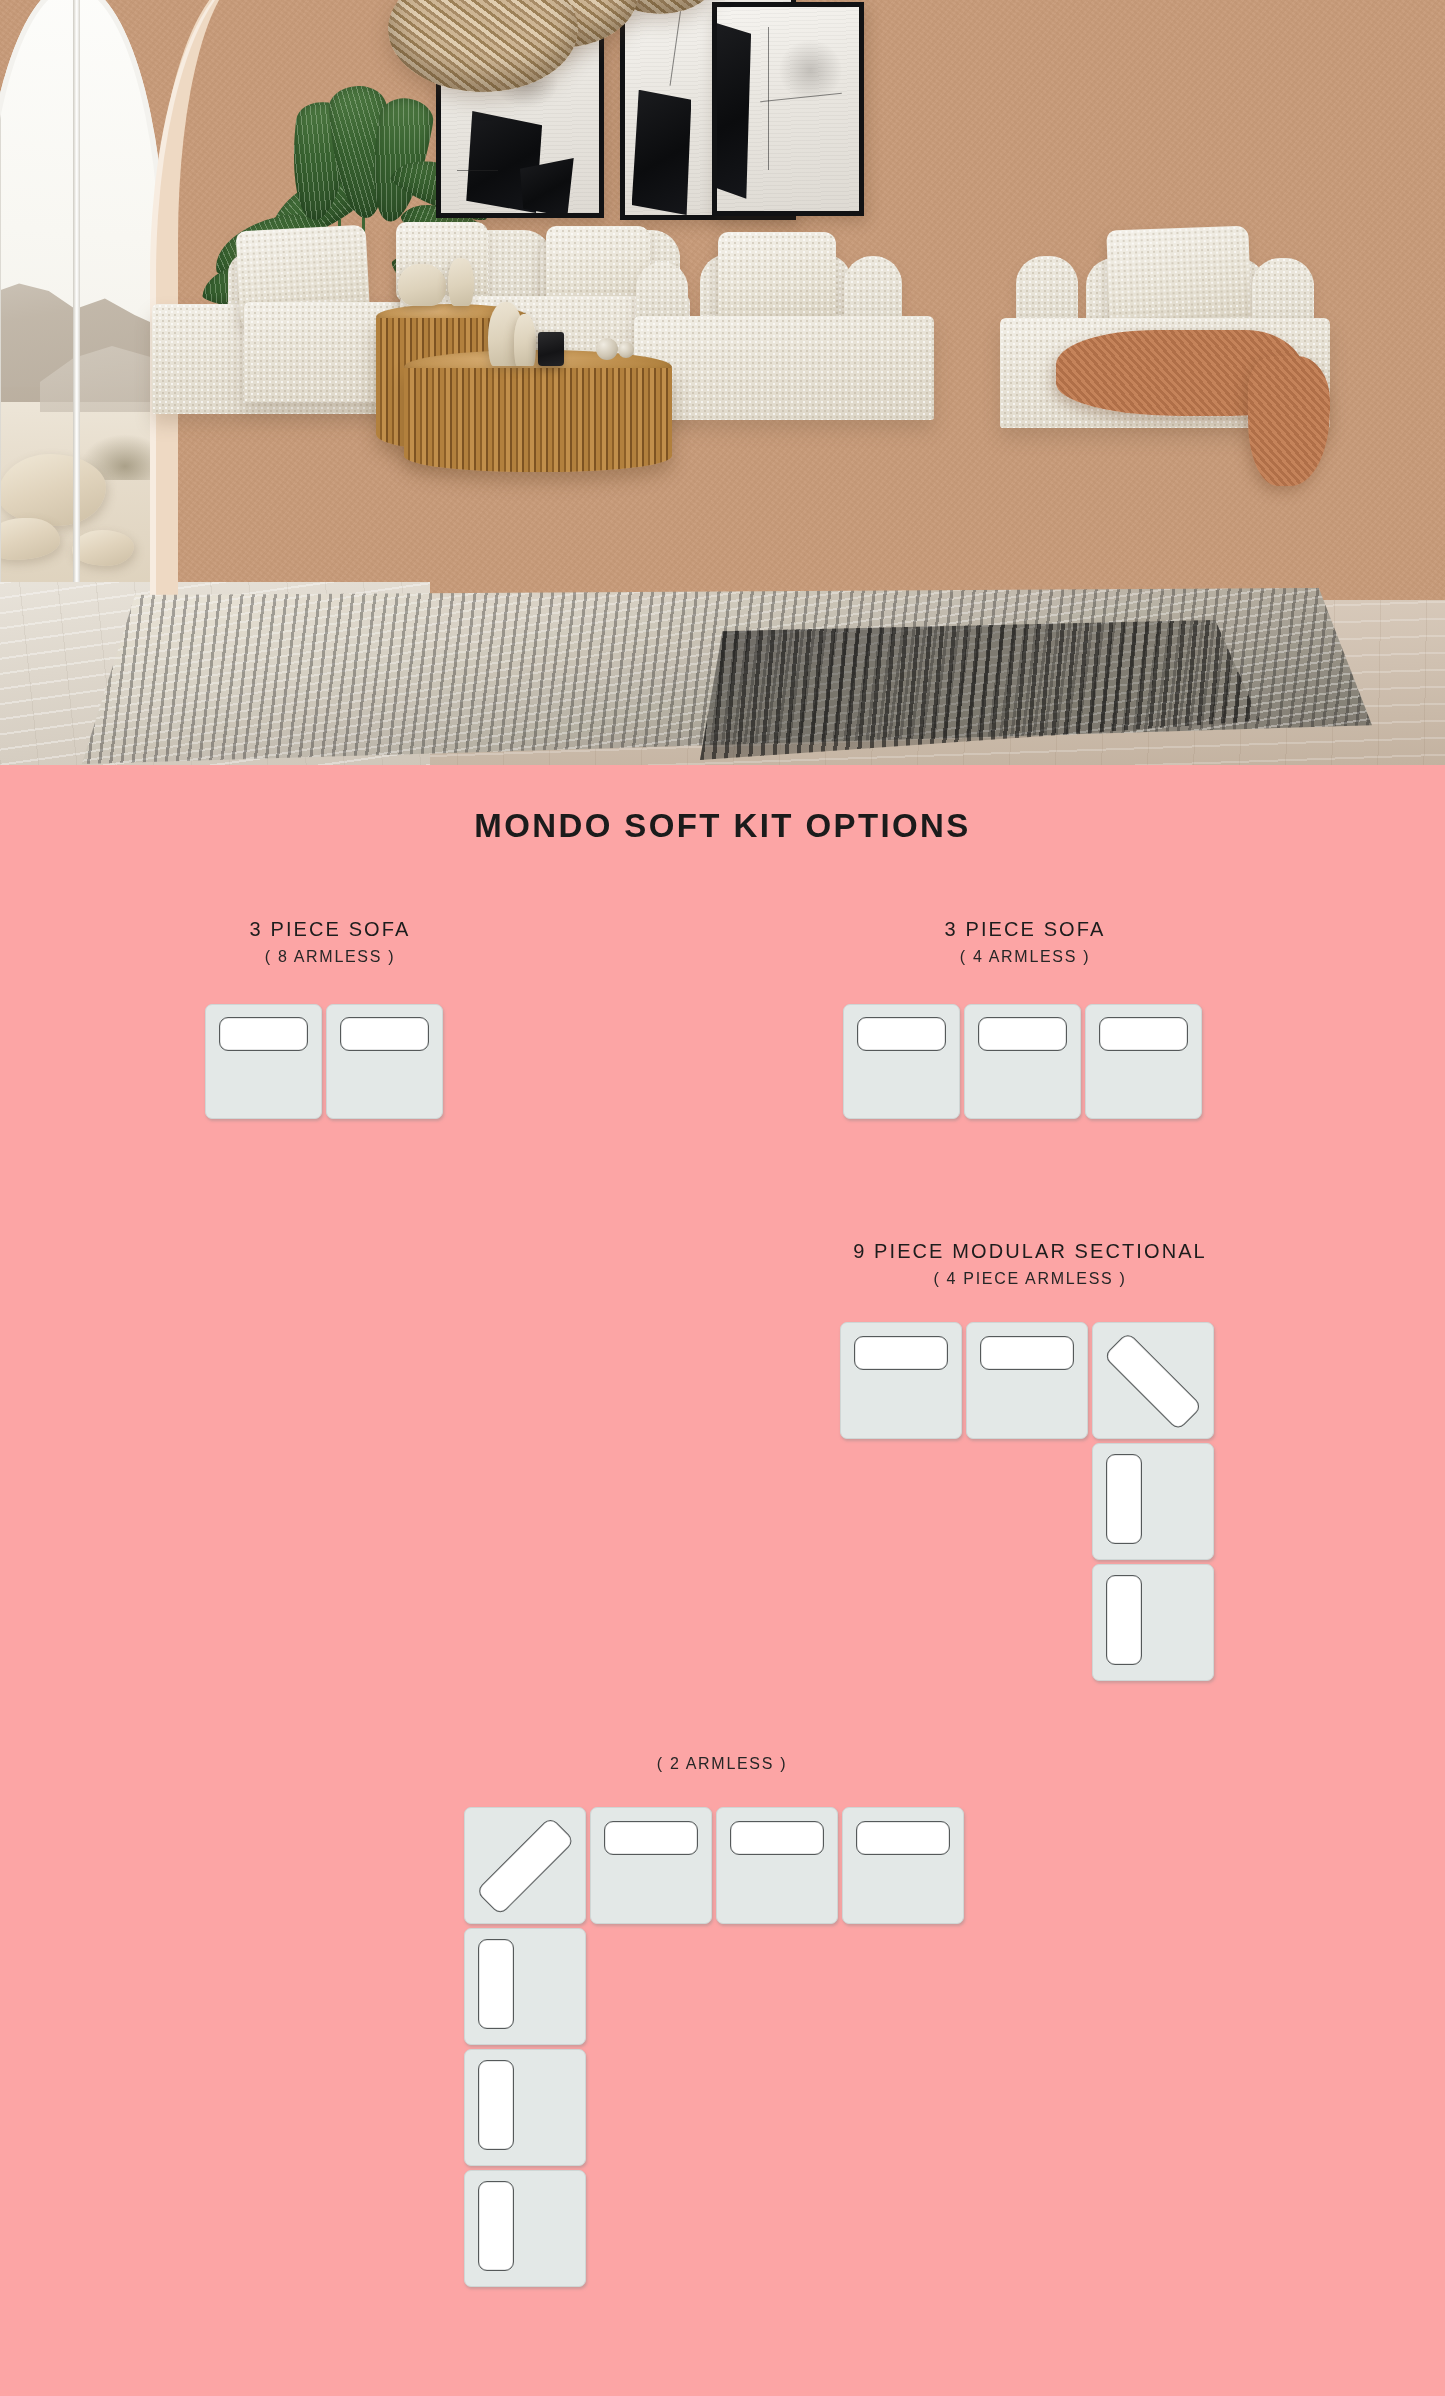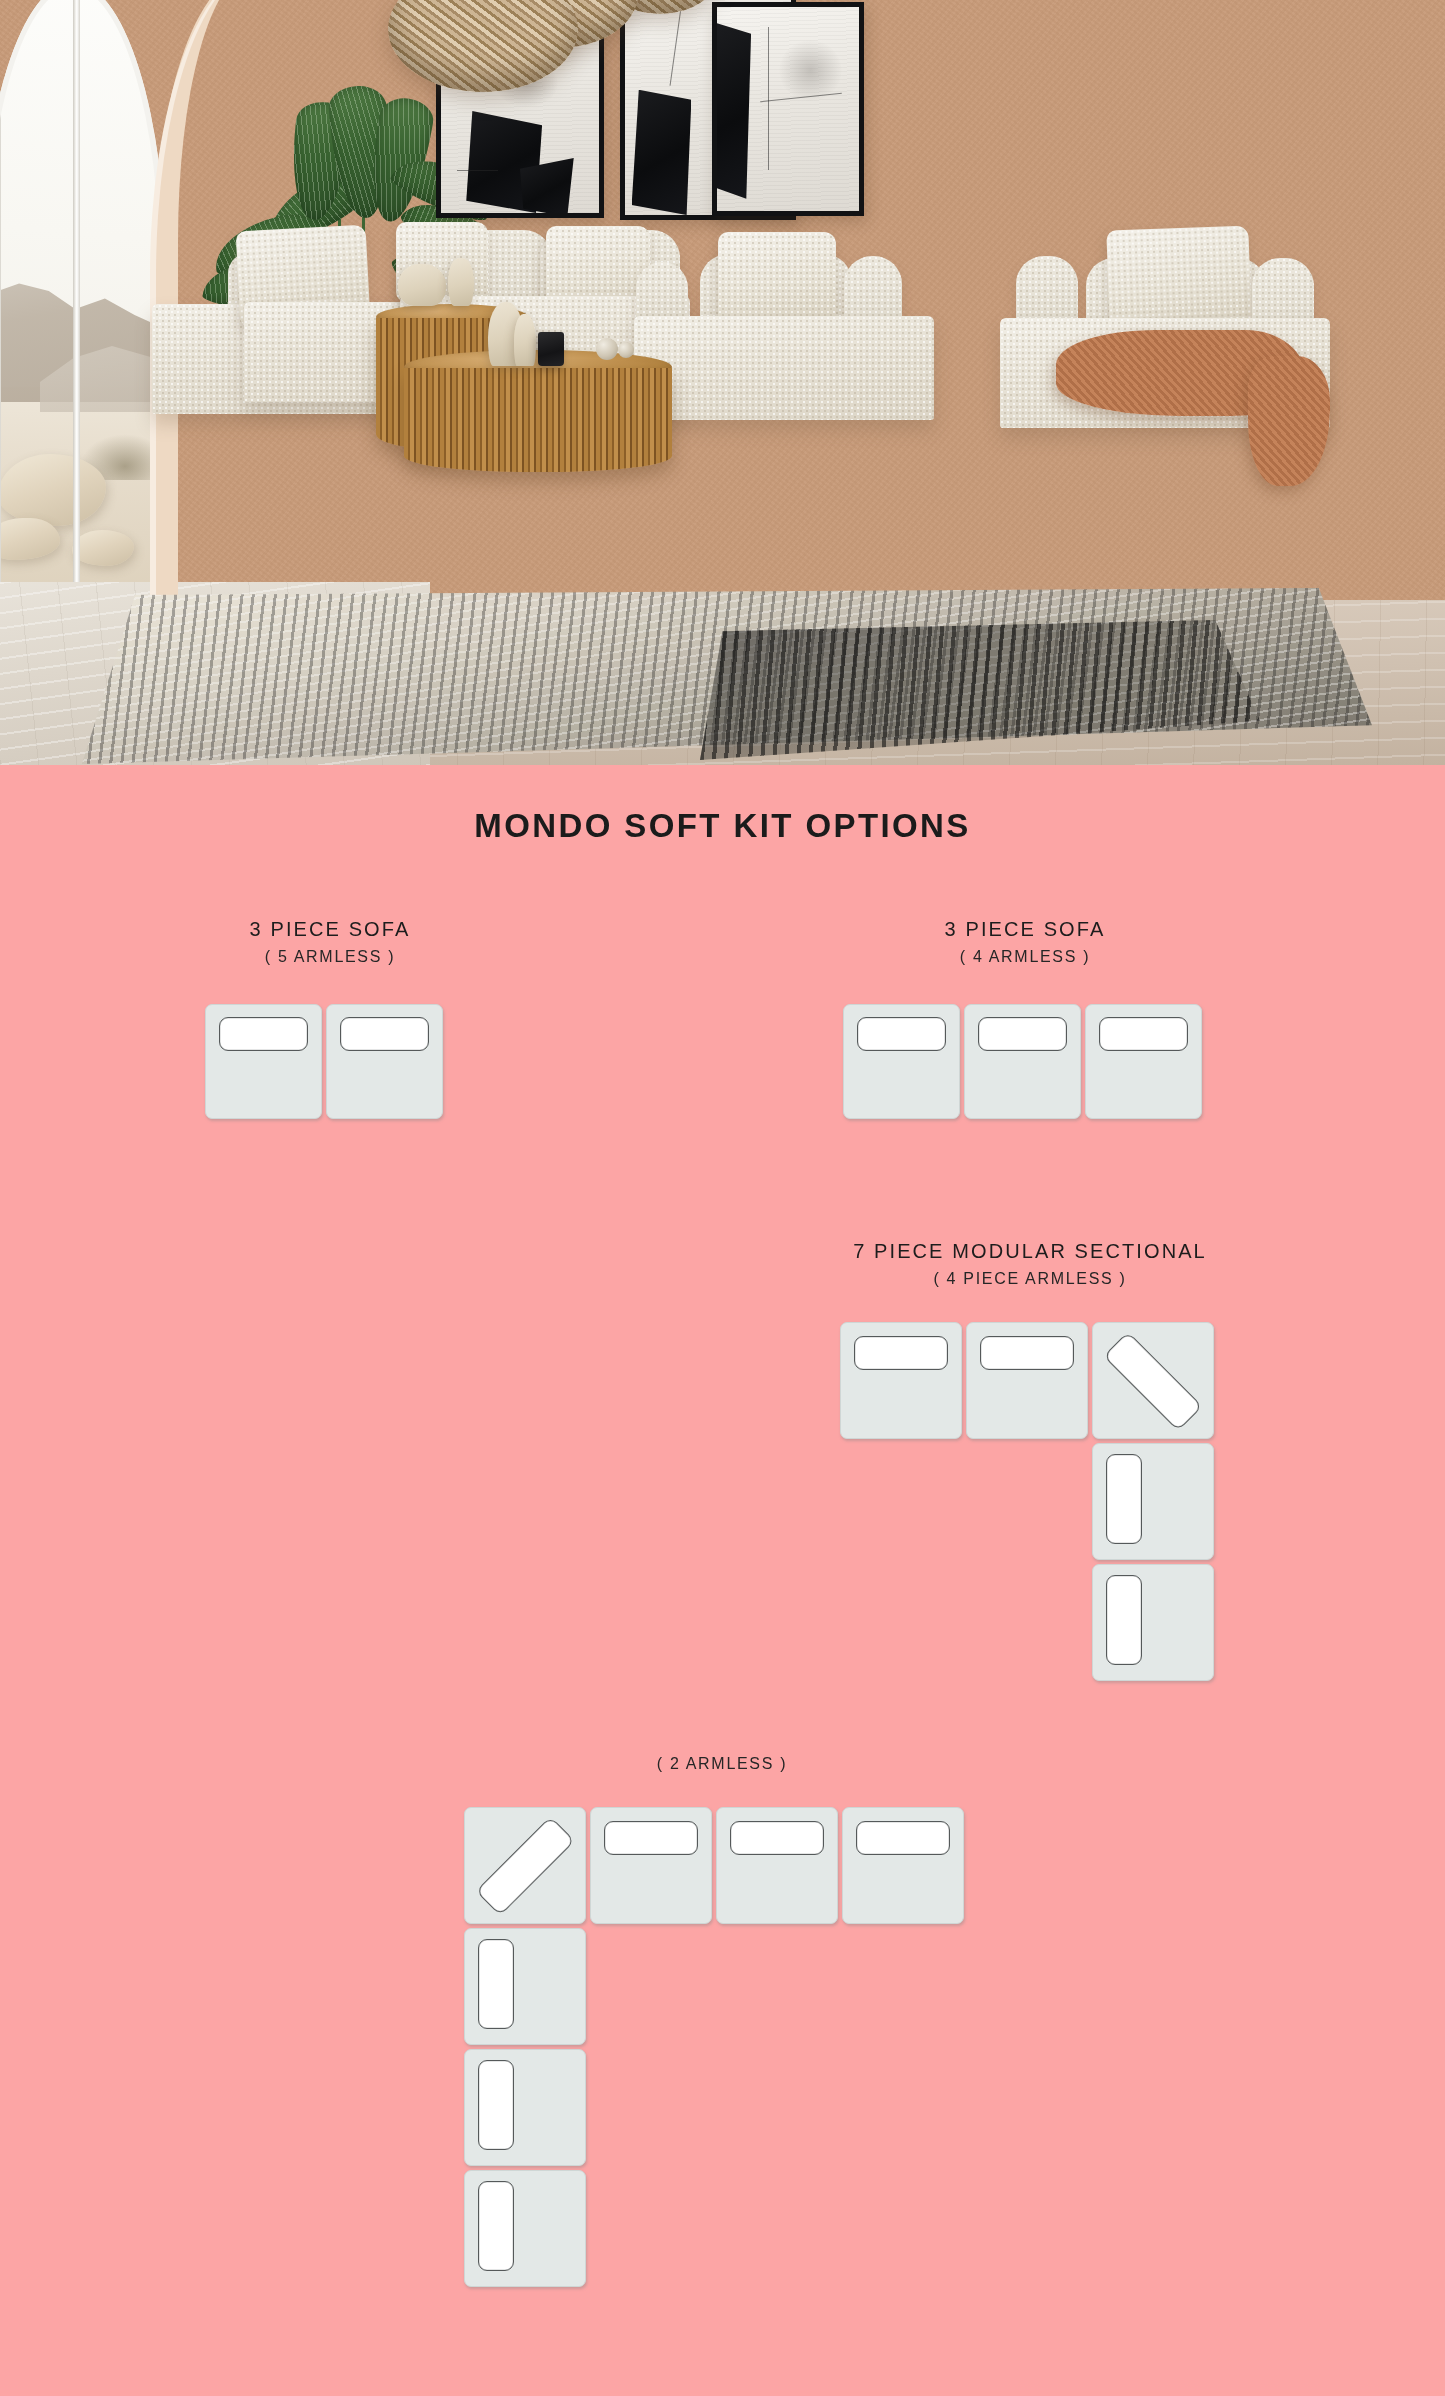--- a/index.html
+++ b/index.html
@@ -584,21 +584,21 @@
     <div class="sphere" style="left:618px; top:342px; width:16px; height:16px;"></div>
 
   </div>
 
   <div class="diagrams">
 
     <div class="main-title">MONDO SOFT KIT OPTIONS</div>
 
     <div class="opt" style="left:30px; top:153px; width:600px;">
       <div class="opt-title">3 PIECE SOFA</div>
-      <div class="opt-sub">( 5 ARMLESS )</div>
+      <div class="opt-sub">( 8 ARMLESS )</div>
       <div class="layout" style="height:150px; margin-top:38px;">
         <div class="mod h" style="left:175px; top:0;   width:117px; height:115px;">
             <div class="rest"></div>
           </div>
         <div class="mod h" style="left:296px; top:0;   width:117px; height:115px;">
             <div class="rest"></div>
           </div>
       </div>
     </div>
 
@@ -613,21 +613,21 @@
             <div class="rest"></div>
           </div>
         <div class="mod h" style="left:360px; top:0; width:117px; height:115px;">
             <div class="rest"></div>
           </div>
       </div>
     </div>
 
 
     <div class="opt" style="left:700px; top:475px; width:660px;">
-      <div class="opt-title">7 PIECE MODULAR SECTIONAL</div>
+      <div class="opt-title">9 PIECE MODULAR SECTIONAL</div>
       <div class="opt-sub">( 4 PIECE ARMLESS )</div>
       <div class="layout" style="height:400px; margin-top:34px;">
         <div class="mod h" style="left:140px; top:0;   width:122px; height:117px;">
             <div class="rest"></div>
           </div>
         <div class="mod h" style="left:266px; top:0;   width:122px; height:117px;">
             <div class="rest"></div>
           </div>
         <div class="mod corner-br" style="left:392px; top:0;   width:122px; height:117px;">
             <div class="rest"></div>

